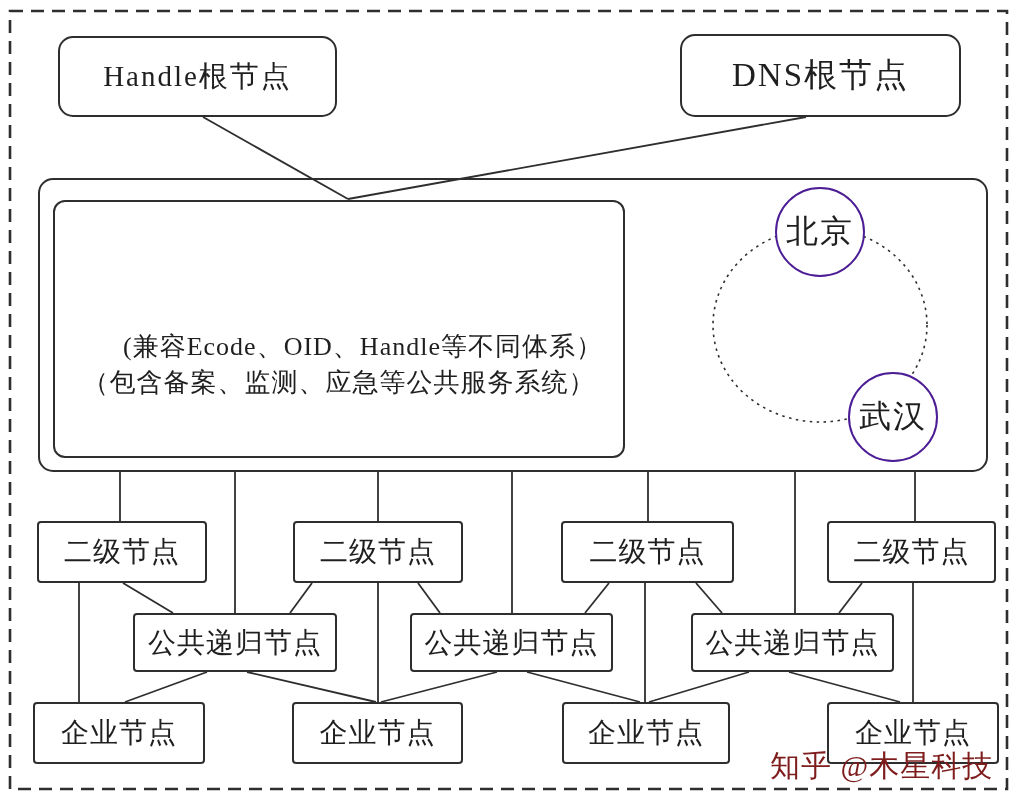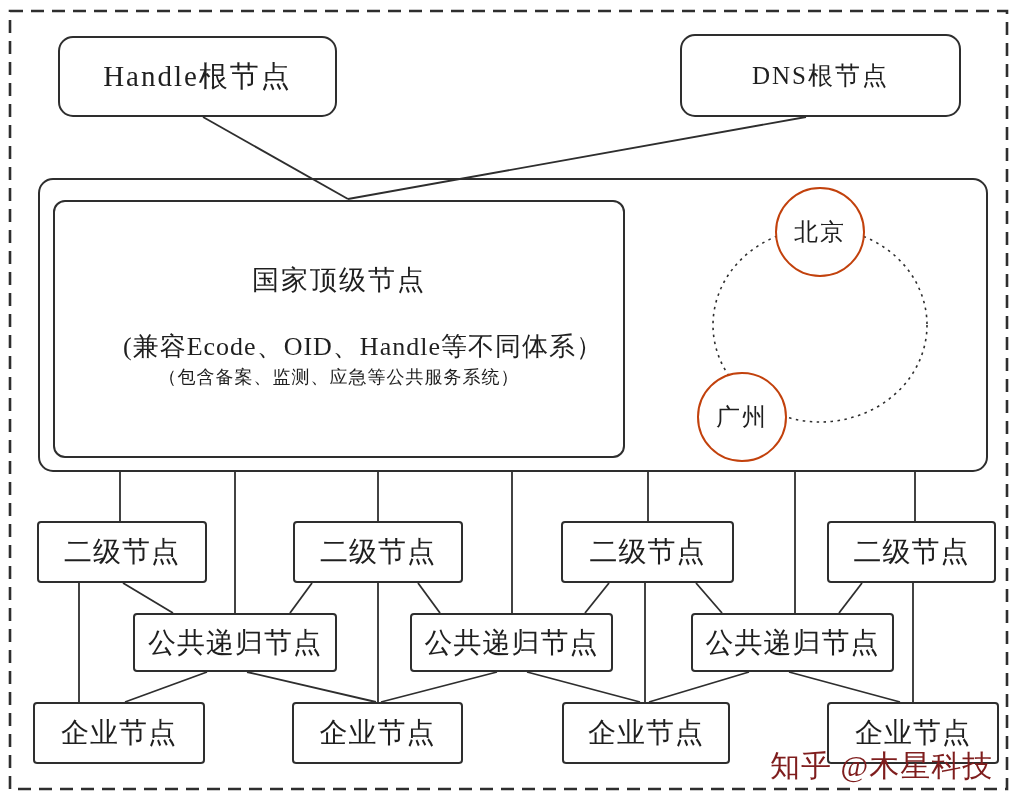--- a/index.html
+++ b/index.html
@@ -29,40 +29,40 @@
     display: flex;
     align-items: center;
     justify-content: center;
     font-size: 28px;
     letter-spacing: 1px;
     z-index: 1;
     white-space: nowrap;
   }
 
   .root-handle { left: 58px;  top: 36px; width: 279px; height: 81px; border-radius: 15px; font-size: 29px; letter-spacing: 2px; }
-  .root-dns    { left: 680px; top: 34px; width: 281px; height: 83px; border-radius: 15px; font-size: 25px; letter-spacing: 2px; }
+  .root-dns    { left: 680px; top: 34px; width: 281px; height: 83px; border-radius: 15px; font-size: 33px; letter-spacing: 2px; }
 
   .container-box { left: 38px; top: 178px; width: 950px; height: 294px; border-radius: 15px; }
   .national-box  { left: 53px; top: 200px; width: 572px; height: 258px; border-radius: 12px; z-index: 2; }
 
   .nat-text { position: absolute; left: 0; width: 100%; text-align: center; }
   .nat-title { top: 60px;  font-size: 27px; letter-spacing: 2px; }
   .nat-note1 { top: 127px; font-size: 26px; padding-left: 48px; }
-  .nat-note2 { top: 163px; font-size: 18px; }
+  .nat-note2 { top: 163px; font-size: 26px; }
 
   .city {
     position: absolute;
     width: 90px; height: 90px;
-    border: 2px solid #c2410c;
+    border: 2px solid #4c1d95;
     border-radius: 50%;
     background: #ffffff;
     display: flex;
     align-items: center;
     justify-content: center;
-    font-size: 24px;
+    font-size: 32px;
     letter-spacing: 2px;
     z-index: 2;
   }
   .city-bj { left: 775px; top: 187px; }
   .city-sh { left: 668px; top: 257px; }
   .city-cq { left: 883px; top: 262px; }
   .city-gz { left: 697px; top: 372px; }
   .city-wh { left: 848px; top: 372px; }
 
   .second-1 { left: 37px;  top: 521px; width: 170px; height: 62px; }
@@ -138,27 +138,26 @@
       <line x1="789" y1="672" x2="900" y2="702"></line>
     </g>
   </svg>
 
   <div class="box root-handle">Handle根节点</div>
   <div class="box root-dns">DNS根节点</div>
 
   <div class="box container-box"></div>
 
   <div class="box national-box">
-    <div class="nat-text nat-title">国家顶级节点</div>
     <div class="nat-text nat-note1">(兼容Ecode、OID、Handle等不同体系）</div>
     <div class="nat-text nat-note2">（包含备案、监测、应急等公共服务系统）</div>
   </div>
 
   <div class="city city-bj">北京</div>
-  <div class="city city-gz">广州</div>
+  <div class="city city-wh">武汉</div>
 
   <div class="box second-1">二级节点</div>
   <div class="box second-2">二级节点</div>
   <div class="box second-3">二级节点</div>
   <div class="box second-4">二级节点</div>
 
   <div class="box recur-1">公共递归节点</div>
   <div class="box recur-2">公共递归节点</div>
   <div class="box recur-3">公共递归节点</div>
 

